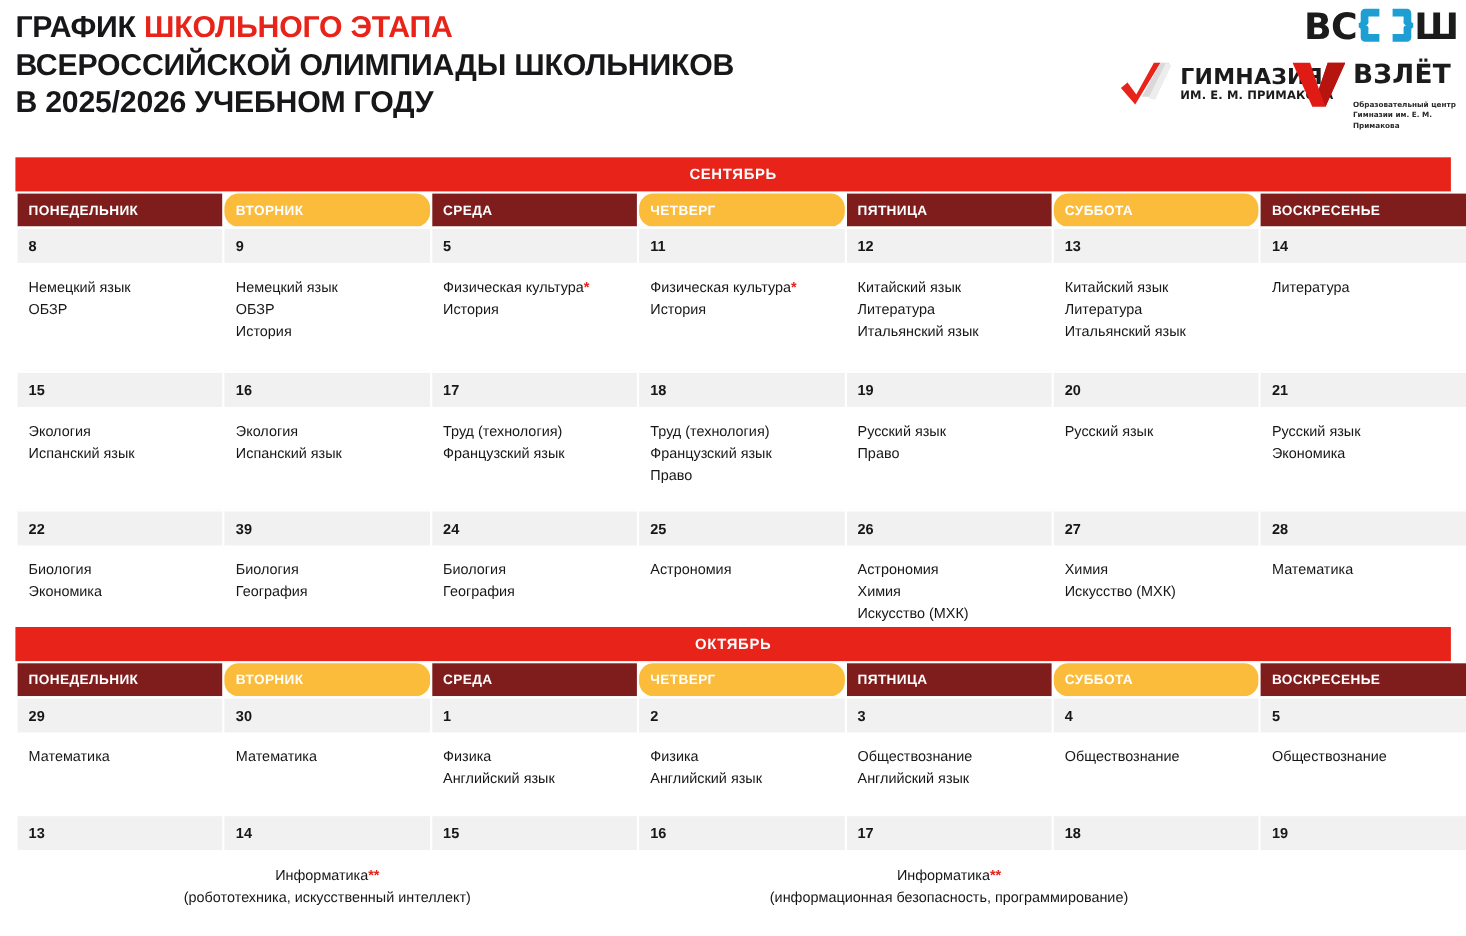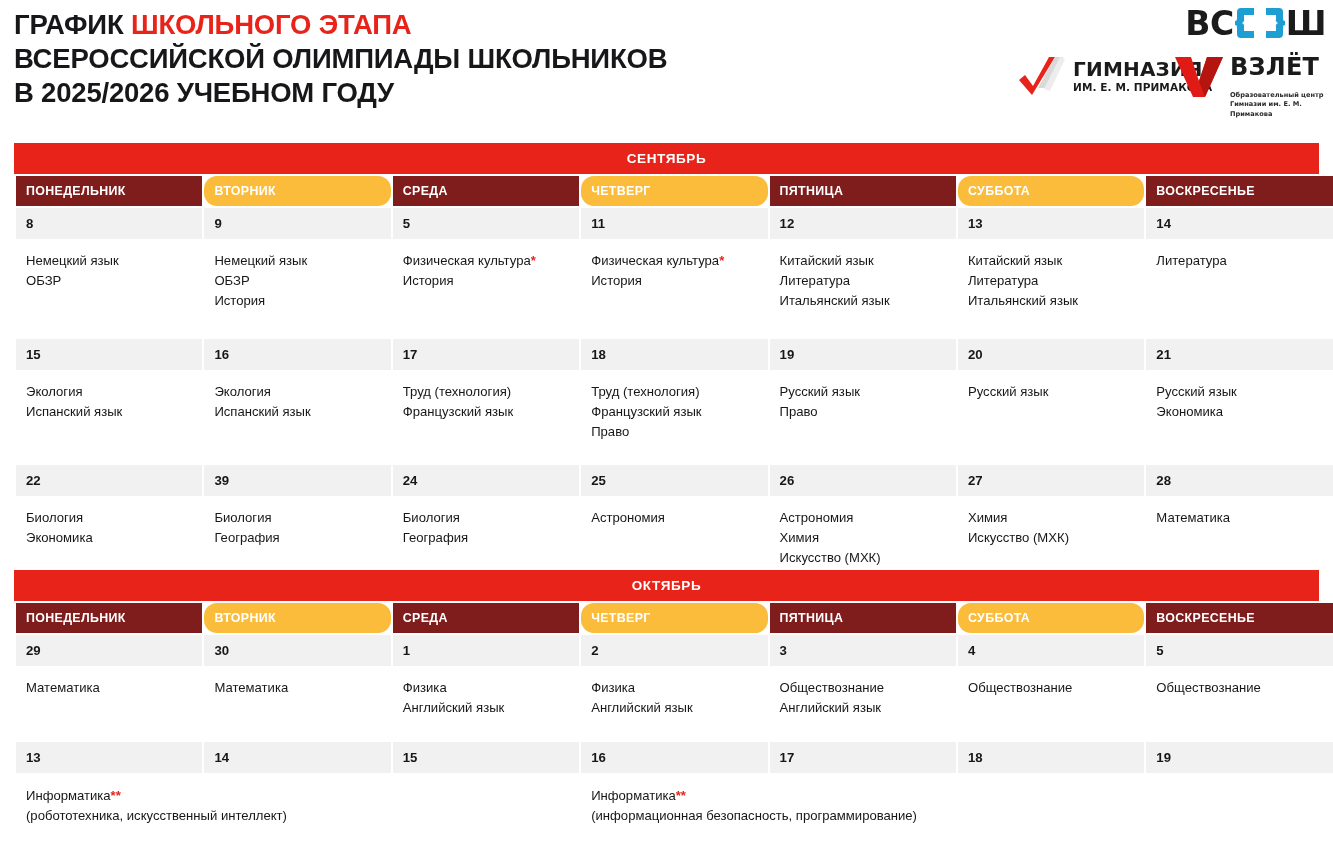--- a/index.html
+++ b/index.html
@@ -193,20 +193,21 @@
     padding: 12px 10px 14px 10px;
     background: #ffffff;
     vertical-align: top;
     font-size: 13.1px;
     line-height: 1.52;
     color: #17171a;
   }
   td.subjects .sub-line { white-space: nowrap; }
 
   td.subjects.merged {
+    text-align: center;
     padding: 13px 10px 3px 10px;
   }
   td.subjects.merged .sub-line { white-space: normal; }
 
   .star { color: #e8241a; font-weight: 700; }
   .h-tall td.subjects { height: 98px; }
   .h-mid  td.subjects { height: 93px; }
   .h-short td.subjects { height: 74px; }
   .h-merged td.subjects { height: 78px; }
 </style>

